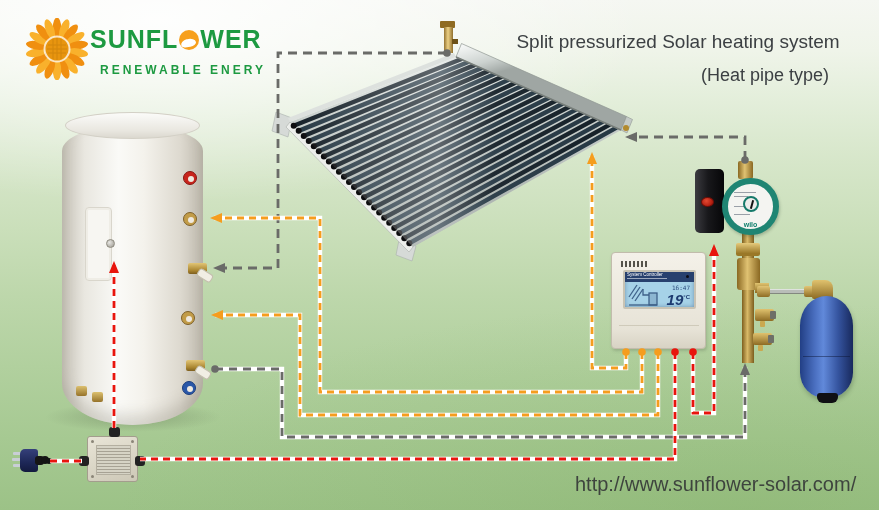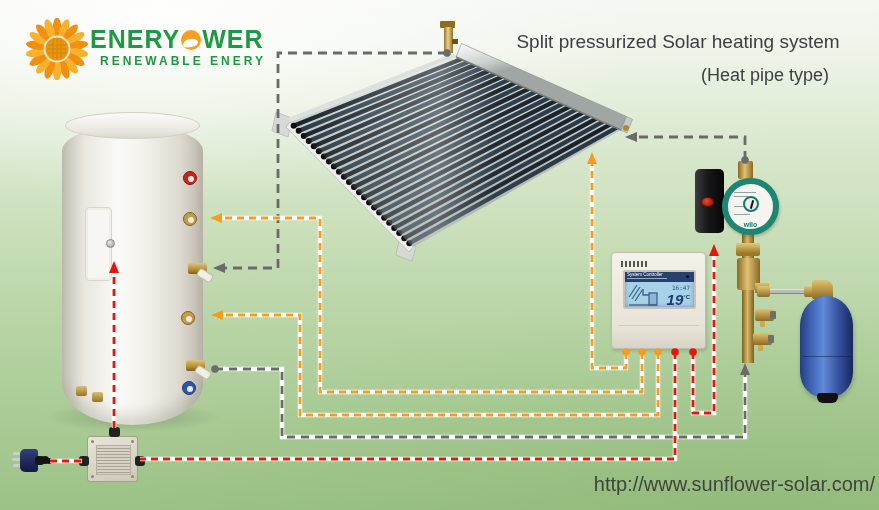--- a/index.html
+++ b/index.html
@@ -10,31 +10,31 @@
       radial-gradient(ellipse 700px 260px at 18% 4%, rgba(255,255,255,.9), rgba(255,255,255,0) 70%),
       radial-gradient(ellipse 900px 300px at 85% 100%, rgba(125,170,95,.30), rgba(125,170,95,0) 70%),
       linear-gradient(180deg,#f5f7f2 0%,#eff4e9 10%,#e3eeda 20%,#d6e6c9 32%,#cadfba 45%,#bdd7ab 58%,#b1d09e 72%,#a6c992 86%,#9cc287 100%);
   }
   #stage *{box-sizing:border-box;}
   .abs{position:absolute;}
 
   
   .title1{left:493px;top:31px;width:370px;text-align:center;font-size:19px;color:#3c4043;}
   .title2{left:645px;top:65px;width:240px;text-align:center;font-size:18px;color:#3c4043;}
-  .url{left:575px;top:473px;width:300px;text-align:right;font-size:20px;color:#3e443e;}
+  .url{left:575px;top:473px;width:300px;text-align:left;font-size:20px;color:#3e443e;}
 
   
   .logo-flower{left:26px;top:18px;}
   .logo-text{left:90px;top:26px;width:220px;}
   .brand{font-size:25px;font-weight:bold;letter-spacing:1px;color:#1d9a41;line-height:26px;}
   .logo-o{display:inline-block;position:relative;width:20px;height:20px;border-radius:50%;
     background:#f7a01d;vertical-align:-2px;margin:0 1px;}
   .logo-o:after{content:"";position:absolute;left:2px;top:9px;width:15px;height:8px;
     background:#fff;border-radius:50% 60% 50% 50%/60% 70% 45% 45%;transform:rotate(-14deg);}
-  .tagline{font-size:12px;font-weight:bold;letter-spacing:3px;color:#1d9a41;margin-top:2px;padding-left:10px;}
+  .tagline{font-size:12px;font-weight:bold;letter-spacing:3px;color:#1d9a41;margin-top:11px;padding-left:10px;}
 
   
   .tank-shadow{left:44px;top:402px;width:178px;height:30px;
     background:radial-gradient(ellipse at 50% 50%, rgba(60,70,50,.28), rgba(60,70,50,0) 70%);}
   .tank{left:62px;top:110px;width:141px;height:315px;}
   .tank-top{position:absolute;left:3px;top:2px;width:135px;height:27px;border-radius:50%;
     background:linear-gradient(180deg,#fbfbf9,#e9e7e0 70%,#dbd8cf);border:1px solid #d3d0c6;}
   .tank-body{position:absolute;left:0;top:15px;width:141px;height:300px;
     border-radius:70px 70px 70px 70px/26px 26px 42px 42px;
     background:linear-gradient(90deg,#c6c2b7 0%,#e9e7e0 16%,#fafaf7 40%,#f4f2ec 58%,#ddd9cf 84%,#bfbaae 100%);
@@ -154,21 +154,21 @@
     <g stroke="#c07a0a" stroke-width="1" opacity=".55">
       <line x1="22" y1="27" x2="40" y2="27"></line>
         <line x1="21" y1="31" x2="41" y2="31"></line>
         <line x1="22" y1="35" x2="40" y2="35"></line>
       <line x1="27" y1="21" x2="27" y2="41"></line>
         <line x1="31" y1="20" x2="31" y2="42"></line>
         <line x1="35" y1="21" x2="35" y2="41"></line>
     </g>
   </svg>
   <div class="abs logo-text">
-    <div class="brand"><span>ENERY</span><span class="logo-o"></span><span>WER</span></div>
+    <div class="brand"><span>SUNFL</span><span class="logo-o"></span><span>WER</span></div>
     <div class="tagline">RENEWABLE ENERY</div>
   </div>
 
   <div class="abs title1">Split pressurized Solar heating system</div>
   <div class="abs title2">(Heat pipe type)</div>
   <div class="abs url">http://www.sunflower-solar.com/</div>
 
   <svg id="collector-svg" class="layer" width="879" height="510" viewBox="0 0 879 510">
     <defs>
       <linearGradient id="backG" x1="0" y1="0" x2="0" y2="1">

